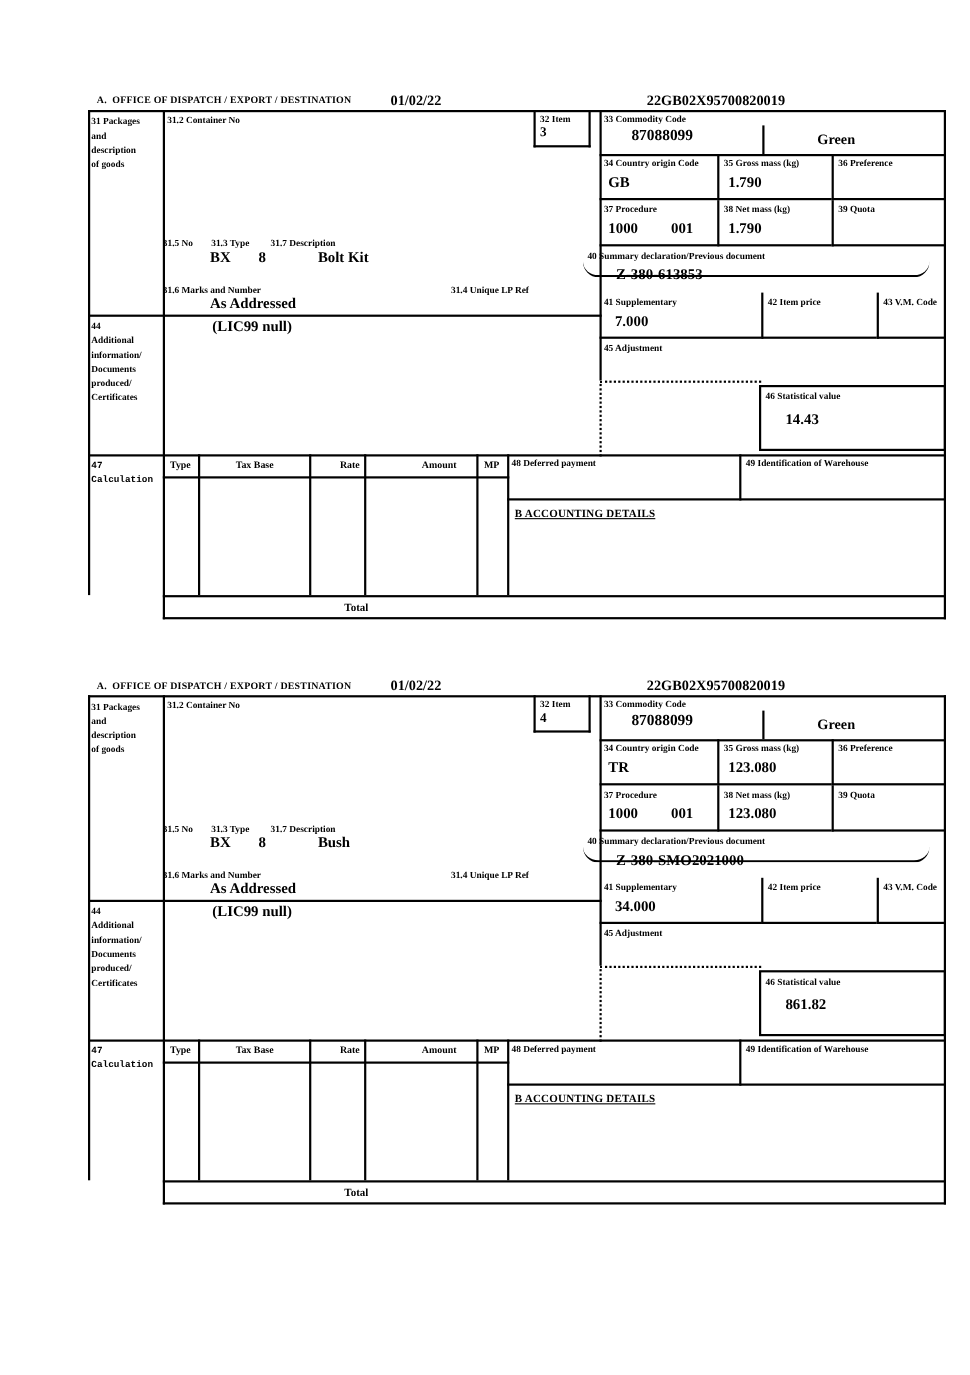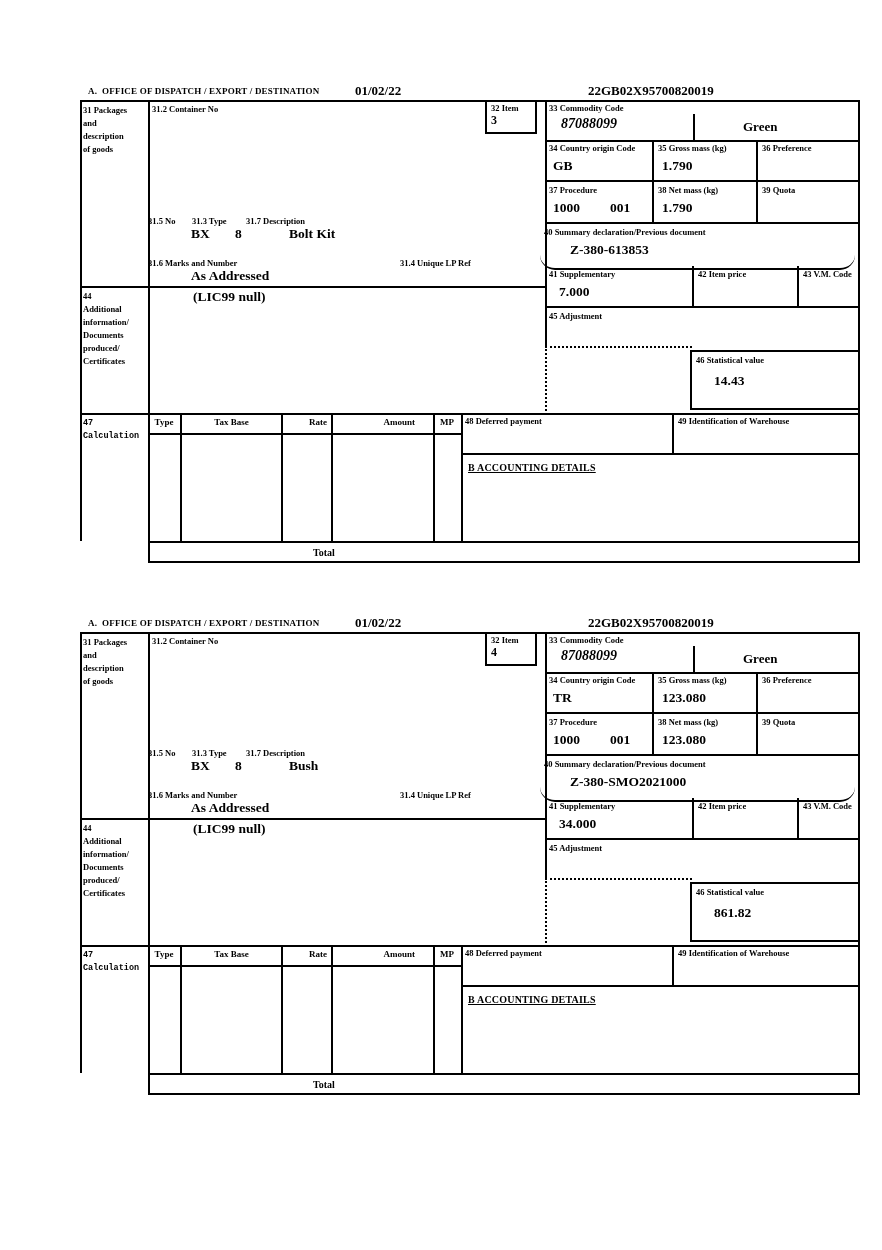--- a/index.html
+++ b/index.html
@@ -30,29 +30,29 @@
   .v-t5{left:381px;top:313px;width:2px;height:128px;}
   .h-thead{left:68px;top:333px;width:315px;height:2px;}
   .box{position:absolute;box-sizing:border-box;}
   .bb{border-bottom:2px solid #000;} .bl{border-left:2px solid #000;}
   .bt{border-top:2px solid #000;}   .ba{border:2px solid #000;}
   .clbl{display:block;font-size:8.5px;font-weight:700;padding:3px 0 0 4px;line-height:10px;white-space:pre;}
   .cval{display:block;font-size:13.5px;font-weight:700;padding-left:8px;margin-top:5px;white-space:pre;line-height:15px;}
   .item-box{left:405px;top:0;width:52px;height:34px;border-left:2px solid #000;border-right:2px solid #000;border-bottom:2px solid #000;}
   .item-box .cval{font-size:12px;margin-top:0;padding-left:4px;}
   .box-33{left:465px;top:0;width:315px;height:42px;}
-  .box-33 .cval{padding-left:16px;font-size:14px;margin-top:3px;font-style:italic;}
+  .box-33 .cval{padding-left:29px;font-size:14px;margin-top:3px;}
   .tick-33{position:absolute;left:148px;top:14px;width:2px;height:26px;background:#000;}
   .c-34{left:465px;top:40px;width:107px;height:42px;}
   .c-35{left:572px;top:40px;width:104px;height:42px;}
   .c-36{left:676px;top:40px;width:104px;height:42px;}
   .c-37{left:465px;top:82px;width:107px;height:42px;}
   .c-38{left:572px;top:82px;width:104px;height:42px;}
   .c-39{left:676px;top:82px;width:104px;height:42px;}
-  .box-40{left:460px;top:124px;width:315px;height:46px;border-radius:15px;}
+  .box-40{left:450px;top:124px;width:315px;height:28px;border-radius:15px;}
   .box-40 .cval{padding-left:18px;margin-left:12px;}
   .c-41{left:465px;top:166px;width:147px;height:42px;}
   .c-41 .cval{padding-left:14px;}
   .c-42{left:612px;top:166px;width:105px;height:42px;}
   .c-43{left:717px;top:166px;width:63px;height:42px;}
   .box-45{left:465px;top:208px;width:315px;height:38px;}
   .dot-45{position:absolute;left:465px;top:246px;width:147px;height:0;border-top:2px dotted #000;}
   .box-46{left:610px;top:250px;width:170px;height:60px;}
   .box-46 .cval{padding-left:22px;margin-top:8px;}
   .proc2{margin-left:30px;}
@@ -66,21 +66,21 @@
   .th-type{left:68px;width:32px;text-align:center;}
   .th-taxbase{left:102px;width:99px;text-align:center;}
   .th-rate{left:201px;width:46px;text-align:right;}
   .th-amount{left:253px;width:82px;text-align:right;}
   .th-mp{left:353px;width:28px;text-align:center;}
   .lbl{position:absolute;font-size:8.5px;font-weight:700;white-space:pre;line-height:10px;}
   .val{position:absolute;font-size:13.5px;font-weight:700;white-space:pre;line-height:14px;margin-left:43px;}
   .p-container{left:72px;top:4px;}
   .p-315{left:68px;top:116px;} .p-313{left:112px;top:116px;} .p-317{left:166px;top:116px;}
   .v-pkgno{left:68px;top:127px;} .v-pkgtype{left:112px;top:127px;} .v-desc{left:166px;top:127px;}
-  .p-316{left:68px;top:158px;} .p-314{left:320px;top:158px;}
+  .p-316{left:68px;top:158px;} .p-314{left:330px;top:158px;}
   .v-marks{left:68px;top:169px;}
   .v-addl{left:70px;top:190px;}
   .lblcol{position:absolute;font-size:8.5px;font-weight:700;line-height:13px;}
   .lblcol span{display:block;}
   .col31{left:3px;top:4px;} .col44{left:3px;top:190px;} .col47{left:3px;top:317px;font-family:Liberation Mono, monospace;}
 </style>
 </head>
 <body>
 
 <div class="page">

